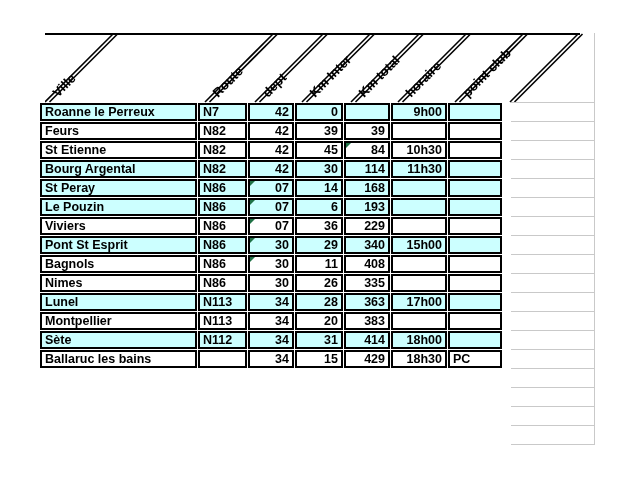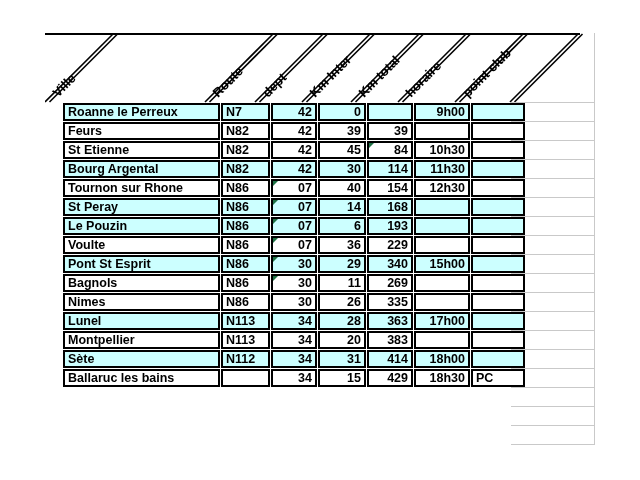--- a/index.html
+++ b/index.html
@@ -1,21 +1,21 @@
 <!DOCTYPE html>
 <html><head>
 <meta charset="utf-8">
 <style>
   html,body{margin:0;padding:0;background:#fff;width:640px;height:480px;overflow:hidden;}
   #sheet{position:relative;width:640px;height:480px;font-family:"Liberation Sans",sans-serif;}
   #header-lines{position:absolute;left:45px;top:33px;width:540px;height:70px;}
   .hlabel{position:absolute;top:31px;height:69px;display:flex;align-items:flex-end;
           font:bold 13px "Liberation Sans",sans-serif;color:#000;white-space:nowrap;
           transform:rotate(-45deg);transform-origin:left bottom;}
-  #data-table{position:absolute;left:62px;top:102px;border-collapse:separate;border-spacing:1px;}
+  #data-table{position:absolute;left:39px;top:102px;border-collapse:separate;border-spacing:1px;}
   #data-table td{border:2px solid #000;height:18px;box-sizing:border-box;
           font:bold 12.5px "Liberation Sans",sans-serif;color:#000;
           padding:0 3px;white-space:nowrap;overflow:hidden;position:relative;}
   #data-table td.right{text-align:right;}
   tr.cyan td{background:#CCFFFF;}
   tr.white td{background:#FFFFFF;}
   td.flag::before{content:"";position:absolute;top:0;left:0;width:0;height:0;
           border-top:5px solid #1F7246;border-right:5px solid transparent;}
   .gridline-h{position:absolute;height:1px;background:#C9C9C9;}
   .gridline-v{position:absolute;width:1px;background:#C9C9C9;}
@@ -92,49 +92,40 @@
         </tr>
         <tr class="cyan">
           <td class="">Bourg Argental</td>
           <td class="">N82</td>
           <td class="right">42</td>
           <td class="right">30</td>
           <td class="right">114</td>
           <td class="right">11h30</td>
           <td class=""></td>
         </tr>
-        <tr class="white">
-          <td class="">Tournon sur Rhone</td>
-          <td class="">N86</td>
-          <td class="right flag">07</td>
-          <td class="right">40</td>
-          <td class="right">154</td>
-          <td class="right">12h30</td>
-          <td class=""></td>
-        </tr>
         <tr class="cyan">
           <td class="">St Peray</td>
           <td class="">N86</td>
           <td class="right flag">07</td>
           <td class="right">14</td>
           <td class="right">168</td>
           <td class="right"></td>
           <td class=""></td>
         </tr>
         <tr class="cyan">
           <td class="">Le Pouzin</td>
           <td class="">N86</td>
           <td class="right flag">07</td>
           <td class="right">6</td>
           <td class="right">193</td>
           <td class="right"></td>
           <td class=""></td>
         </tr>
         <tr class="white">
-          <td class="">Voulte</td>
+          <td class="">Viviers</td>
           <td class="">N86</td>
           <td class="right flag">07</td>
           <td class="right">36</td>
           <td class="right">229</td>
           <td class="right"></td>
           <td class=""></td>
         </tr>
         <tr class="cyan">
           <td class="">Pont St Esprit</td>
           <td class="">N86</td>
@@ -142,21 +133,21 @@
           <td class="right">29</td>
           <td class="right">340</td>
           <td class="right">15h00</td>
           <td class=""></td>
         </tr>
         <tr class="white">
           <td class="">Bagnols</td>
           <td class="">N86</td>
           <td class="right flag">30</td>
           <td class="right">11</td>
-          <td class="right">269</td>
+          <td class="right">408</td>
           <td class="right"></td>
           <td class=""></td>
         </tr>
         <tr class="white">
           <td class="">Nimes</td>
           <td class="">N86</td>
           <td class="right">30</td>
           <td class="right">26</td>
           <td class="right">335</td>
           <td class="right"></td>

